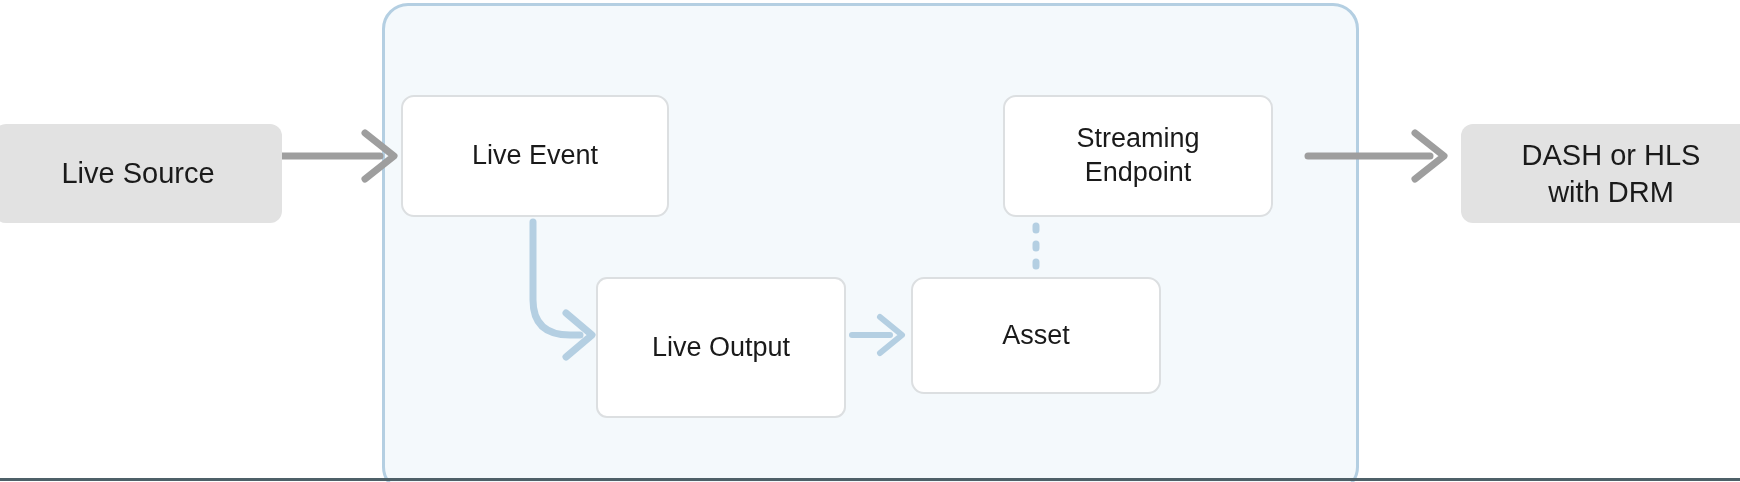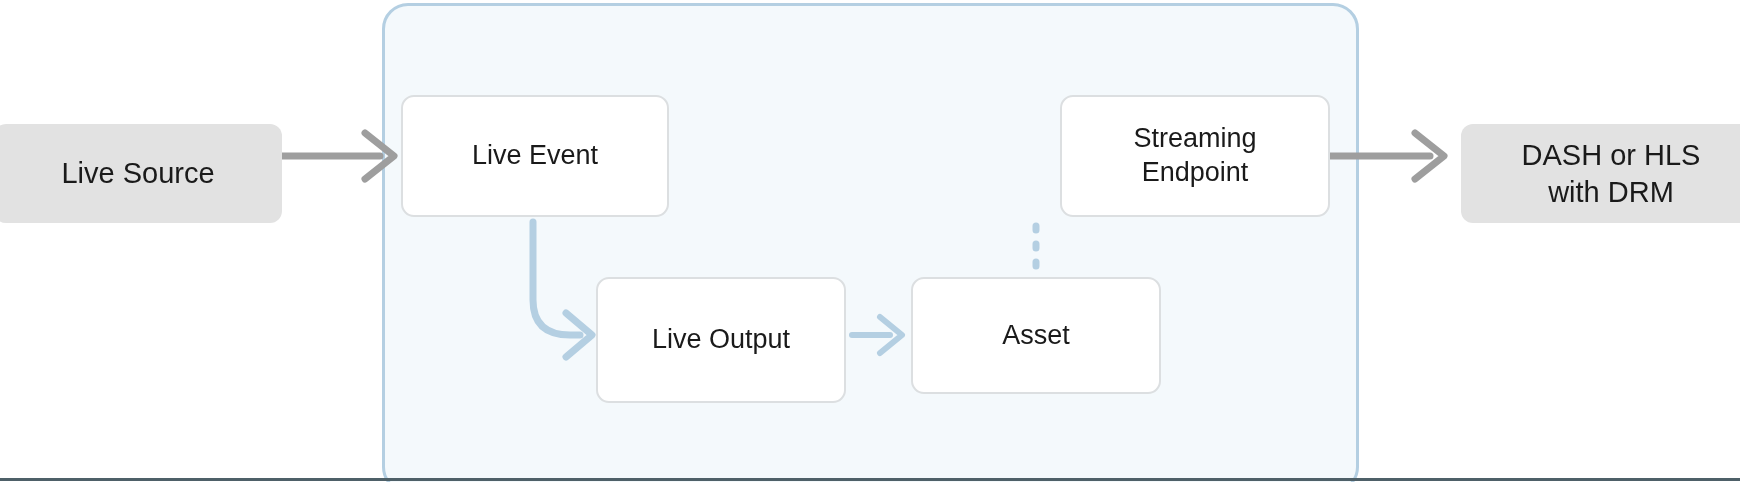--- a/index.html
+++ b/index.html
@@ -53,22 +53,22 @@
     width: 977px;
     height: 490px;
     box-sizing: border-box;
     background: #f4f9fc;
     border: 3px solid #b4cfe2;
     border-radius: 26px;
   }
   #live-source   { left: -6px;   top: 124px; width: 288px; height: 99px; }
   #dash-hls      { left: 1461px; top: 124px; width: 300px; height: 99px; }
   #live-event    { left: 401px;  top: 95px;  width: 268px; height: 122px; }
-  #streaming-ep  { left: 1060px; top: 95px;  width: 270px; height: 122px; }
-  #live-output   { left: 596px;  top: 277px; width: 250px; height: 126px; }
+  #streaming-ep  { left: 1003px; top: 95px;  width: 270px; height: 122px; }
+  #live-output   { left: 596px;  top: 277px; width: 250px; height: 141px; border-radius: 11px; }
   #asset         { left: 911px;  top: 277px; width: 250px; height: 117px; text-align: center; }
   #baseline-rule {
     position: absolute;
     left: 0;
     top: 478px;
     width: 1740px;
     height: 3px;
     background: #4e6068;
   }
 </style>

